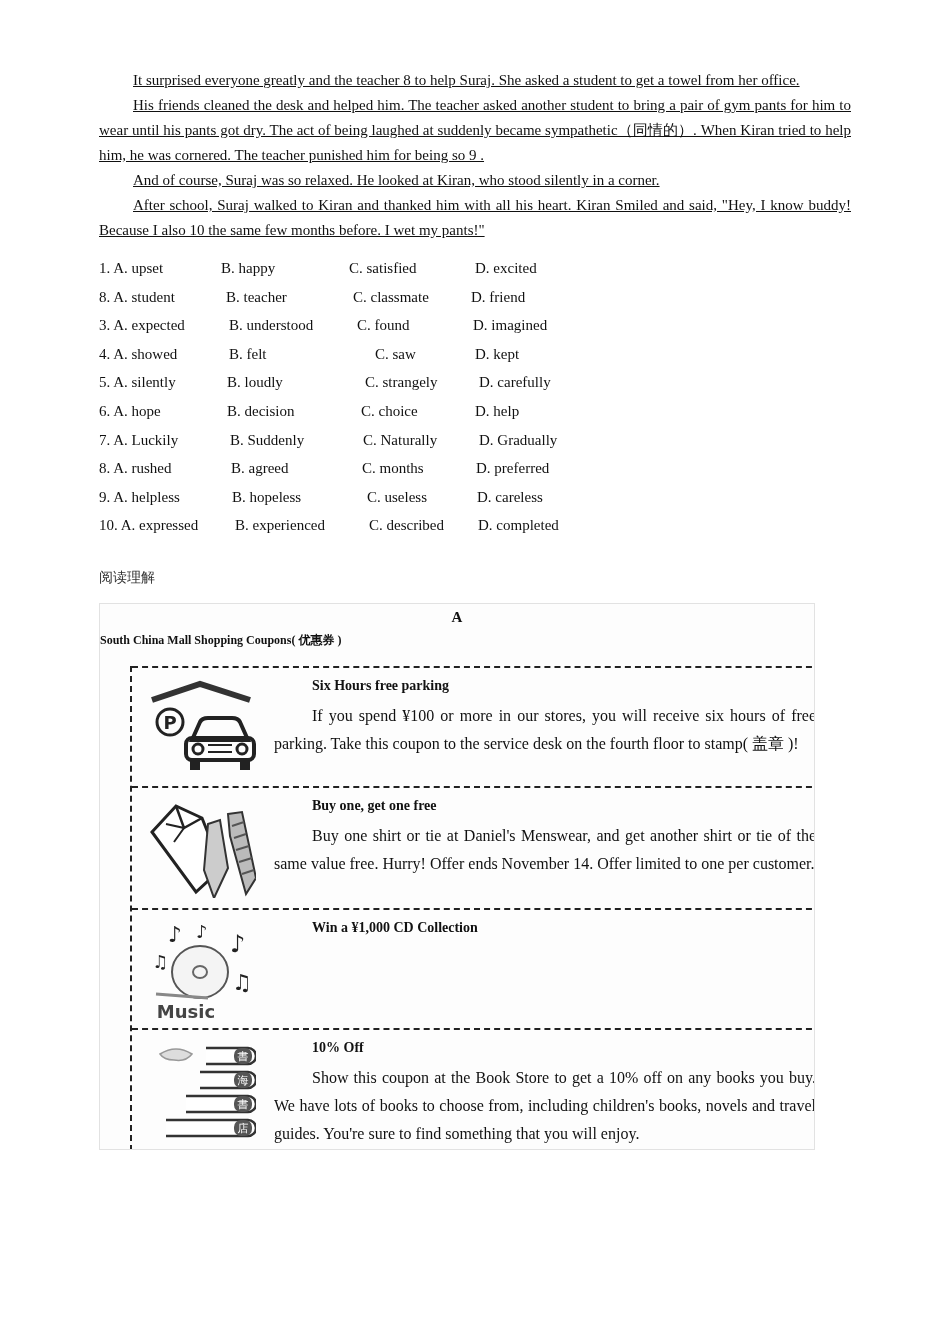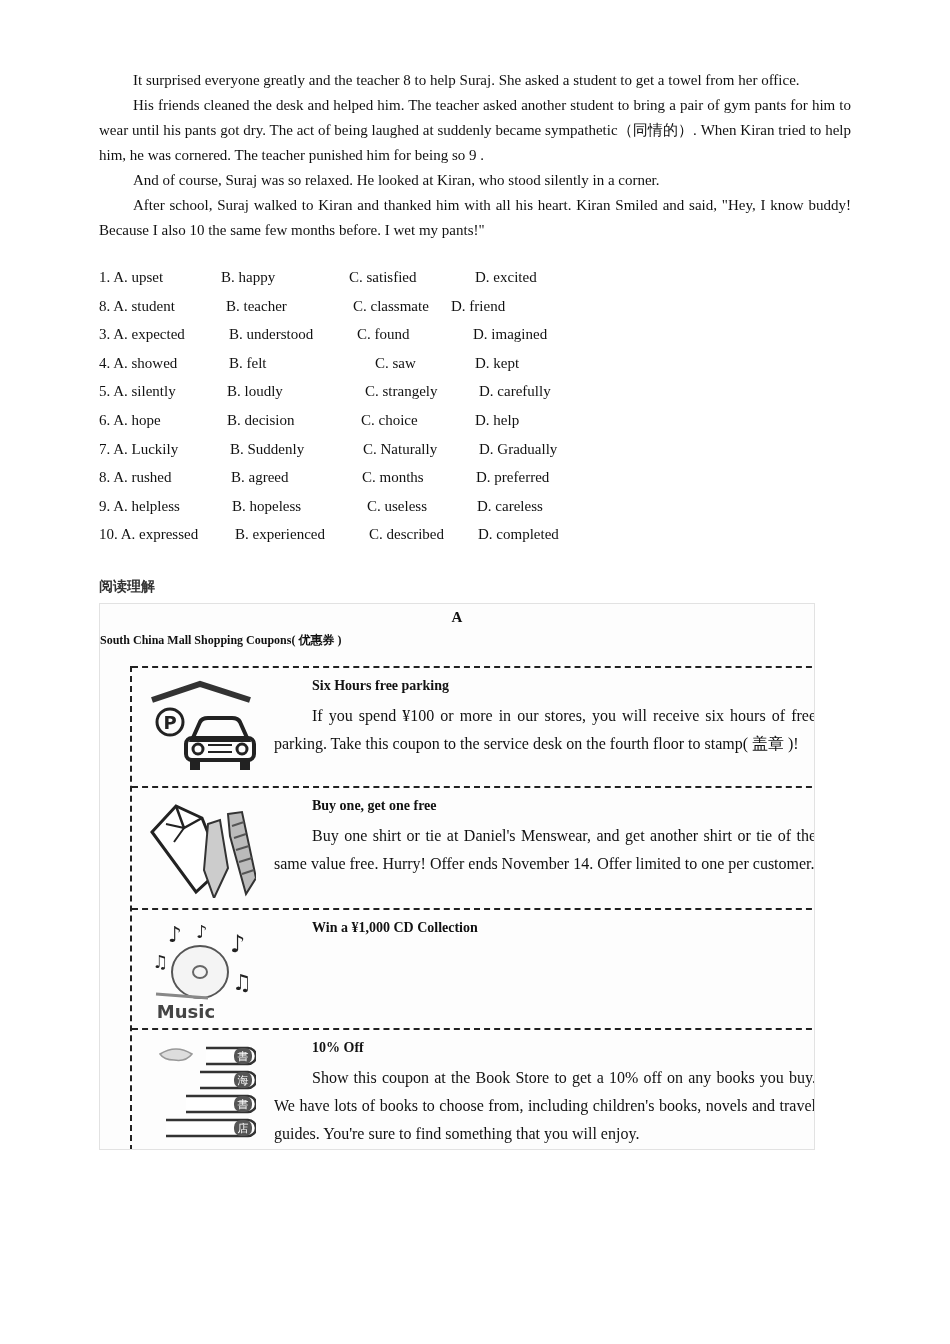--- a/index.html
+++ b/index.html
@@ -4,30 +4,30 @@
   <style>
     html, body { margin: 0; padding: 0; background: #ffffff; }
     body {
       width: 950px; height: 1344px; position: relative; overflow: hidden;
       font-family: "Liberation Serif", "DejaVu Serif", serif;
       color: #111;
     }
     .page { position: absolute; left: 99px; top: 68px; width: 752px; }
     .para {
       font-size: 15px; line-height: 25px; margin: 0;
-      text-indent: 34px; text-align: justify;
-    }
-    .options { margin-top: 20px; }
+      text-indent: 34px; text-align: justify; text-decoration: underline;
+    }
+    .options { margin-top: 11px; }
     .opt-row {
       position: relative; height: 28.6px; font-size: 15px; line-height: 28px;
     }
     .opt-row span { position: absolute; top: 0; white-space: nowrap; }
     .section-label {
       margin-top: 26px; font-family: "DejaVu Sans", sans-serif;
-      font-size: 14px; color: #333; height: 22px; line-height: 22px; font-weight: bold;
+      font-size: 14px; color: #333; height: 22px; line-height: 22px;
     }
     .figure {
       position: absolute; left: 99px; top: 603px; width: 716px; height: 547px;
       border: 1px solid #e2e2e2; background: #fdfdfd; box-sizing: border-box;
       overflow: hidden;
     }
     .fig-letter {
       position: absolute; left: 0; right: 0; top: 5px; text-align: center;
       font-weight: bold; font-size: 15px;
     }
@@ -73,21 +73,21 @@
     <div class="opt-row">
       <span style="left:0">1. A. upset</span>
       <span style="left:122px">B. happy</span>
       <span style="left:250px">C. satisfied</span>
       <span style="left:376px">D. excited</span>
     </div>
     <div class="opt-row">
       <span style="left:0">8. A. student</span>
       <span style="left:127px">B. teacher</span>
       <span style="left:254px">C. classmate</span>
-      <span style="left:352px">D. friend</span>
+      <span style="left:372px">D. friend</span>
     </div>
     <div class="opt-row">
       <span style="left:0">3. A. expected</span>
       <span style="left:130px">B. understood</span>
       <span style="left:258px">C. found</span>
       <span style="left:374px">D. imagined</span>
     </div>
     <div class="opt-row">
       <span style="left:0">4. A. showed</span>
       <span style="left:130px">B. felt</span>

